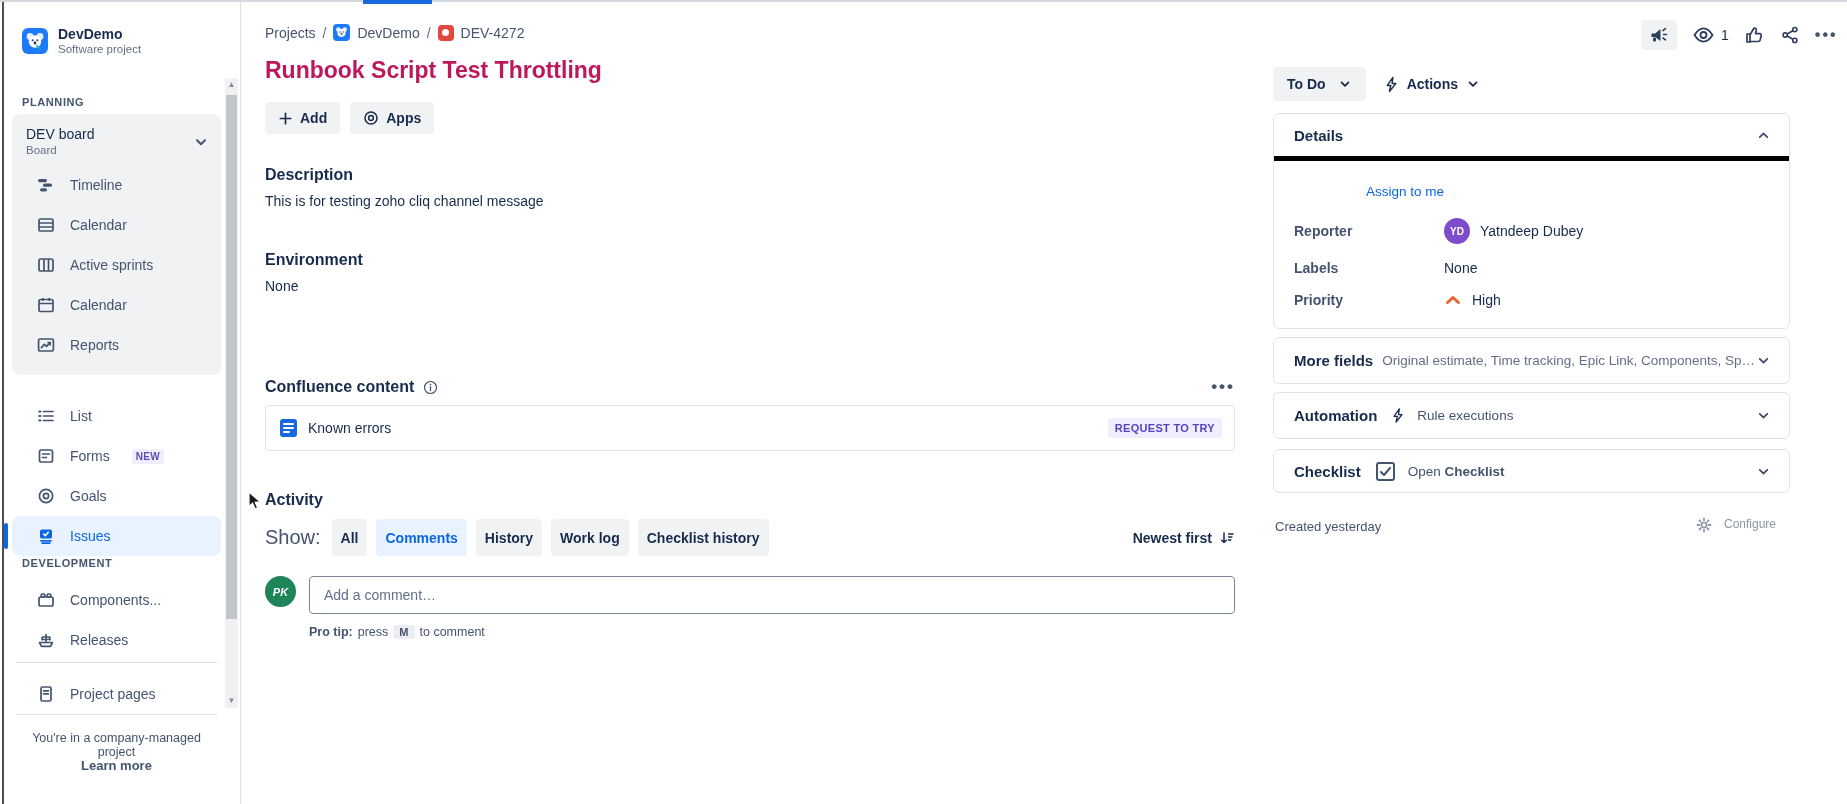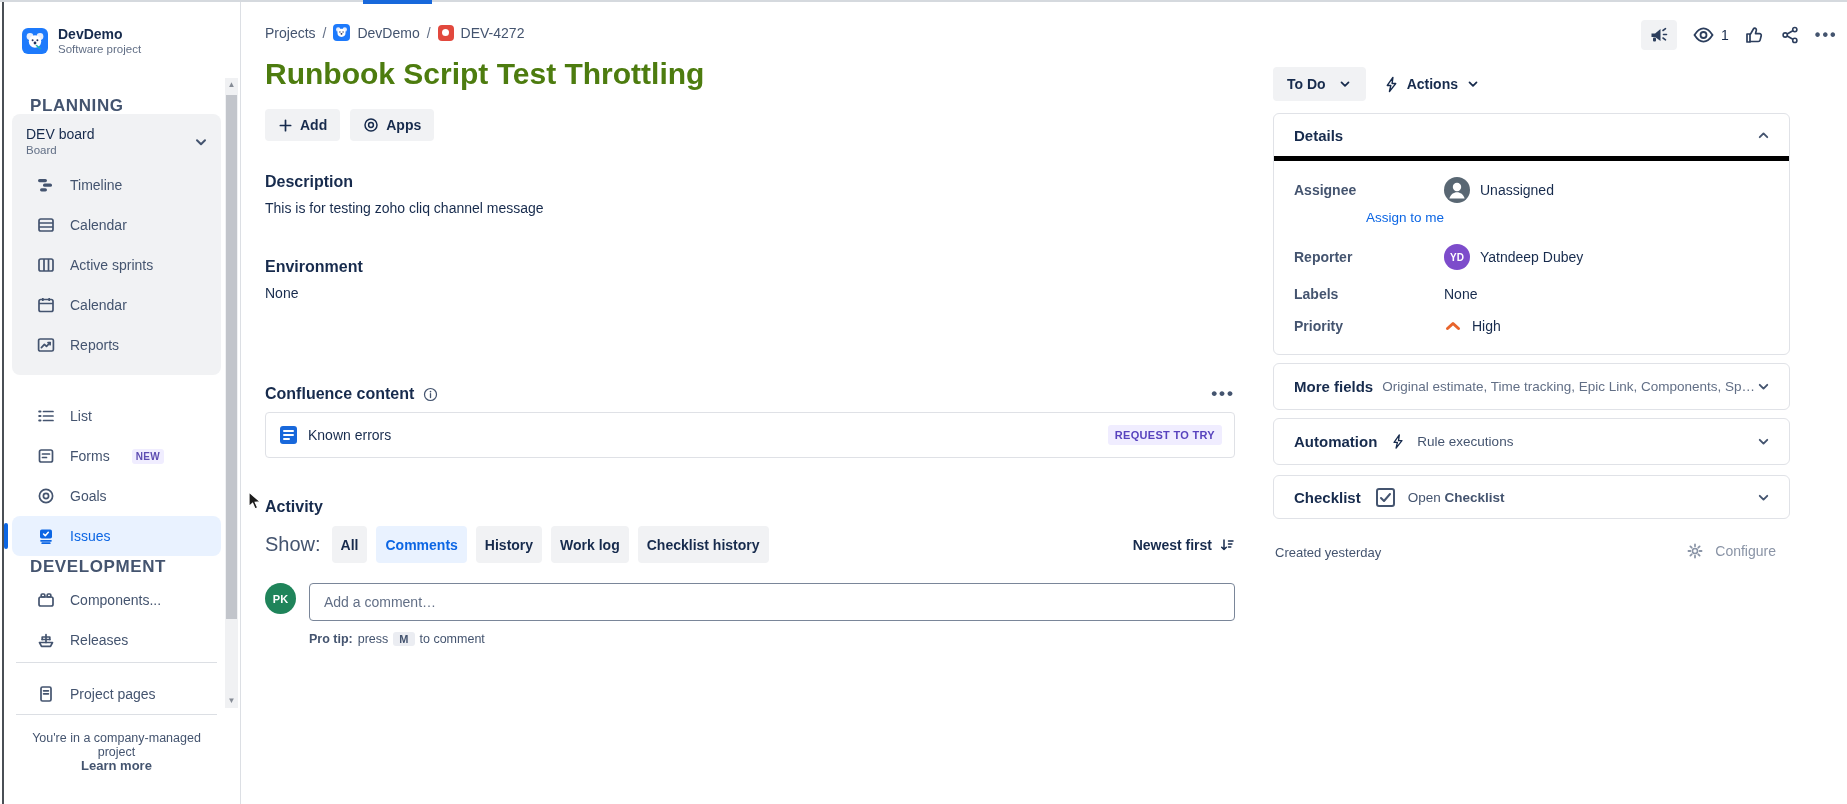--- a/index.html
+++ b/index.html
@@ -12,21 +12,21 @@
   .load-fill  { position:absolute; top:0; left:363px; width:69px; height:4px; background:#1868db; z-index:5; }
   .left-edge  { position:absolute; top:2px; left:2px; width:2px; height:802px; background:#4a4f55; }
 
   
   .sidebar { position:absolute; left:4px; top:2px; bottom:0; width:237px; background:#fff;
              border-right:1px solid #dcdfe4; }
   .proj-head { position:absolute; left:18px; top:24px; display:flex; gap:10px; align-items:center; }
   .proj-logo { width:26px; height:26px; border-radius:6px; background:#1d7afc; position:relative; flex:0 0 auto; }
   .proj-name { font-size:14px; font-weight:700; color:#172b4d; line-height:16px; }
   .proj-type { font-size:11.5px; color:#626f86; line-height:14px; }
-  .section-label { font-size:17px; font-weight:700; letter-spacing:.6px; color:#44546f;margin-left:8px; }
+  .section-label { font-size:11px; font-weight:700; letter-spacing:.6px; color:#44546f; }
   .lbl-planning { position:absolute; left:18px; top:94px; }
   .lbl-development { position:absolute; left:18px; top:555px; }
   .board-group { position:absolute; left:8px; top:112px; width:209px; background:#f1f2f4; border-radius:8px; padding:10px 0 10px; }
   .board-head { display:flex; align-items:center; padding:2px 12px 8px 14px; }
   .board-title { font-size:14px; color:#172b4d; line-height:17px; }
   .board-sub { font-size:11.5px; color:#626f86; line-height:14px; }
   .nav-item { display:flex; align-items:center; height:40px; padding-left:24px; gap:14px; cursor:pointer; }
   .nav-item .nav-ico { width:20px; height:20px; color:#44546f; flex:0 0 auto; }
   .nav-item .nav-lbl { font-size:14px; color:#44546f; }
   .plain-items { position:absolute; left:8px; top:394px; width:209px; }
@@ -51,21 +51,21 @@
   .sb-thumb { position:absolute; left:1px; top:17px; width:11px; height:524px; background:#c2c5cb; }
 
   
   .main-col { position:absolute; left:265px; top:24px; width:970px; }
   .crumbs { display:flex; align-items:center; gap:7px; font-size:14px; color:#44546f; }
   .crumb-link { cursor:pointer; }
   .crumb-sep { color:#626f86; }
   .mini-logo { width:17px; height:17px; border-radius:4px; background:#1d7afc; position:relative; }
   .bug-ico { width:16px; height:16px; border-radius:4px; background:#e2483d; position:relative; }
   .bug-ico::after { content:""; position:absolute; left:4.5px; top:4.5px; width:7px; height:7px; border-radius:50%; background:#fff; }
-  .issue-title { margin-top:16px; font-size:30px; font-weight:700; color:#4d7c0f; }
+  .issue-title { margin-top:16px; font-size:23px; font-weight:700; color:#be185d; }
   .btn-row { margin-top:18px; display:flex; gap:10px; }
   .gbtn { height:32px; display:inline-flex; align-items:center; gap:7px; padding:0 13px;
           background:#f1f2f4; border:none; border-radius:4px; font-size:14px; font-weight:600;
           color:#172b4d; cursor:pointer; font-family:inherit; }
   .sec-h { margin-top:32px; font-size:16px; font-weight:700; color:#172b4d; }
   .body-text { margin-top:9px; font-size:14px; color:#172b4d; }
   .env-h { margin-top:42px; }
   .conf-row { margin-top:84px; display:flex; align-items:center; }
   .info-ico { margin-left:9px; color:#44546f; }
   .more-dots { margin-left:auto; border:none; background:none; color:#44546f; font-size:17px; font-weight:700;
@@ -81,21 +81,21 @@
   .act-h { margin-top:40px; }
   .show-row { margin-top:10px; display:flex; align-items:center; gap:9px; }
   .show-lbl { font-size:20px; color:#44546f; margin-right:2px; }
   .chip { height:37px; display:inline-flex; align-items:center; padding:0 9px; border-radius:4px;
           background:#f1f2f4; color:#172b4d; font-size:14px; font-weight:600; cursor:pointer; border:none; font-family:inherit; }
   .chip-active { background:#e9f2ff; color:#0c66e4; }
   .sort-wrap { margin-left:auto; display:flex; align-items:center; gap:7px; cursor:pointer; }
   .sort-lbl { font-size:14px; font-weight:600; color:#172b4d; }
   .comment-row { margin-top:20px; display:flex; align-items:flex-start; gap:13px; }
   .pk-avatar { width:31px; height:31px; border-radius:50%; background:#1f845a; color:#fff; font-size:11px;
-               font-weight:700; display:flex; align-items:center; justify-content:center; flex:0 0 auto; }
+               font-weight:700; display:flex; align-items:center; justify-content:center; flex:0 0 auto;font-style:italic; }
   .comment-input { flex:1; height:38px; border:1px solid #7a8699; border-radius:4px; padding:0 14px;
                    font-size:14px; font-family:inherit; color:#172b4d; }
   .comment-input::placeholder { color:#626f86; }
   .protip { margin-top:11px; margin-left:44px; font-size:12.5px; color:#44546f; display:flex; align-items:center; gap:5px; }
   .protip b { font-weight:700; }
   .kbd { background:#ebedf2; border-radius:3px; padding:1px 6px; font-size:11px; font-weight:700; color:#44546f; }
 
   
   .right-col { position:absolute; left:1273px; top:67px; width:517px; }
   .status-row { display:flex; align-items:center; gap:18px; height:34px; }
@@ -124,22 +124,22 @@
   .slim-panel { margin-top:8px; height:47px; display:flex; align-items:center; padding:0 18px 0 20px; cursor:pointer; }
   .slim-title { font-size:15px; font-weight:700; color:#172b4d; flex:0 0 auto; }
   .slim-sub { margin-left:9px; font-size:13.5px; color:#626f86; white-space:nowrap; overflow:hidden;
               text-overflow:ellipsis; flex:1; }
   .auto-sub { color:#44546f; margin-left:12px; }
   .chk-sub { color:#44546f; margin-left:12px; }
   .chk-sub b { font-weight:700; color:#44546f; }
   .bolt-ico, .chkbox-ico { margin-left:14px; color:#172b4d; flex:0 0 auto; }
   .meta-block { margin-top:24px; position:relative; padding-left:2px; }
   .meta-line { font-size:13px; color:#44546f; line-height:19px; }
-  .configure { position:absolute; right:14px; top:0; display:flex; align-items:center; gap:12px;
-               color:#8a94a6; font-size:14px; cursor:pointer; }
+  .configure { position:absolute; right:14px; top:0; display:flex; align-items:flex-start; gap:12px;
+               color:#8a94a6; font-size:12px; cursor:pointer; }
 
   
   .top-icons { position:absolute; left:1641px; top:20px; display:flex; align-items:center; gap:15px; }
   .icon-chip { width:36px; height:30px; background:#f1f2f4; border-radius:4px; display:flex;
                align-items:center; justify-content:center; cursor:pointer; }
   .ti { color:#2c3e5d; cursor:pointer; display:flex; align-items:center; }
   .watch-wrap { display:flex; align-items:center; gap:6px; cursor:pointer; }
   .watch-count { font-size:14px; color:#172b4d; }
   .dots3 { font-size:16px; font-weight:700; color:#44546f; letter-spacing:2px; cursor:pointer; }
 
@@ -453,32 +453,20 @@
     <div class="panel details-panel">
       <div class="panel-head">
         <span class="panel-title">Details</span>
         <span class="chev">
           <svg width="15" height="15" viewBox="0 0 16 16">
               <path d="M4 9.8l4-4 4 4" fill="none" stroke="#44546f" stroke-width="2" stroke-linecap="round" stroke-linejoin="round"></path>
             </svg>
         </span>
       </div>
       <div class="details-body">
-        <div class="f-row">
-          <span class="f-label">Assignee</span>
-          <span class="f-value">
-            <span class="ava ava-gray">
-              <svg width="26" height="26" viewBox="0 0 26 26">
-                  <circle cx="13" cy="10" r="4.2" fill="#fff"></circle>
-                  <path d="M5.4 21.5c1.2-4.2 4.2-6.3 7.6-6.3s6.4 2.1 7.6 6.3" fill="#fff"></path>
-                </svg>
-            </span>
-            <span>Unassigned</span>
-          </span>
-        </div>
         <span class="assign-link">Assign to me</span>
 
         <div class="f-row mt18">
           <span class="f-label">Reporter</span>
           <span class="f-value">
             <span class="ava ava-purple">YD</span>
             <span>Yatndeep Dubey</span>
           </span>
         </div>
 

